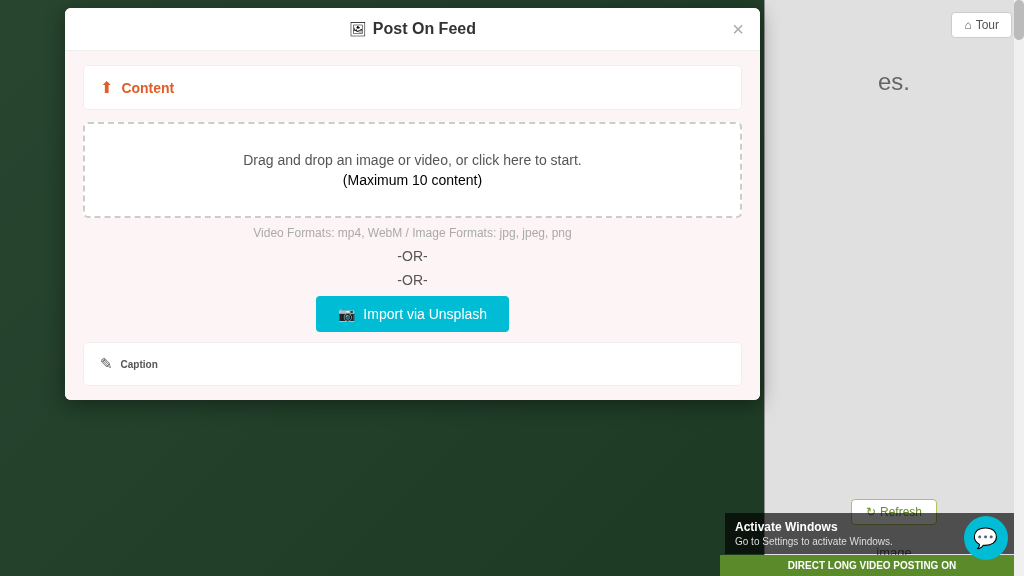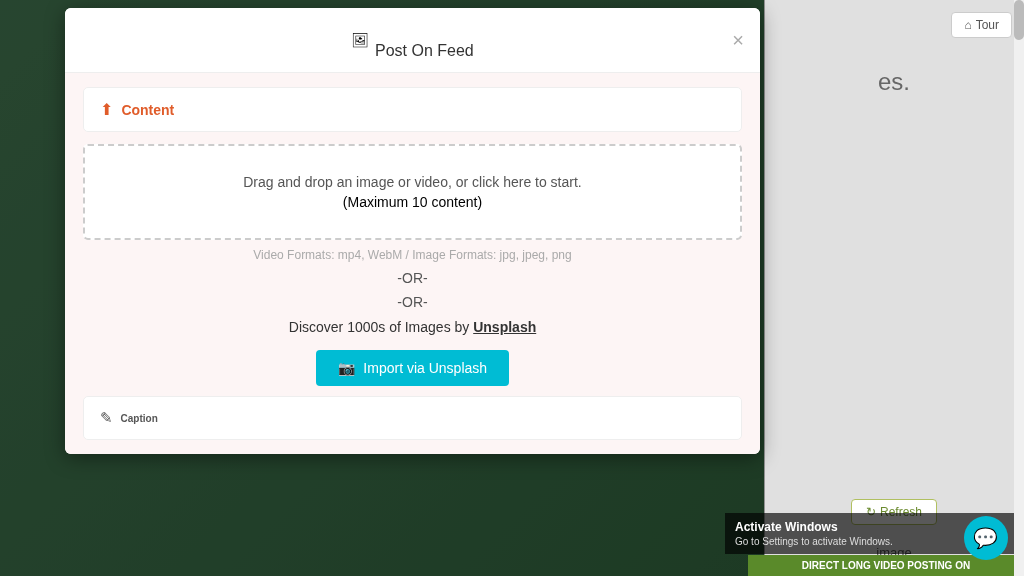--- a/index.html
+++ b/index.html
@@ -33,21 +33,21 @@
 
   <div style="font-size:13px;color:#555;text-align:center;margin-bottom:4px;">image</div>
 </div>
 
 <div style="position:absolute;top:0;left:0;width:765px;height:576px;background:rgba(0,0,0,0.35);z-index:5;"></div>
 
 <div style="position:absolute;top:8px;left:65px;width:695px;max-height:562px;background:#fff;border-radius:6px;box-shadow:0 4px 20px rgba(0,0,0,0.4);z-index:10;overflow:hidden;display:flex;flex-direction:column;">
 
   <div style="display:flex;align-items:center;justify-content:center;padding:12px 20px;border-bottom:1px solid #eee;position:relative;background:#fff;">
     <span style="margin-right:6px;font-size:14px;">🖼</span>
-    <span style="font-size:16px;color:#333;font-weight:400;margin-top:22px;">Post On Feed</span>
+    <span style="font-size:16px;color:#333;font-weight:700;">Post On Feed</span>
     <button style="position:absolute;right:16px;top:50%;transform:translateY(-50%);background:none;border:none;font-size:20px;color:#aaa;cursor:pointer;line-height:1;">×</button>
   </div>
 
   <div style="padding:14px 18px;overflow-y:auto;background:#fdf5f5;flex:1;">
 
     <div style="background:#fff;border:1px solid #eee;border-radius:5px;padding:12px 16px;margin-bottom:12px;">
       <div style="display:flex;align-items:center;gap:8px;">
         <span style="color:#e05c2a;font-size:16px;">⬆</span>
         <span style="color:#e05c2a;font-size:14px;font-weight:bold;">Content</span>
       </div>
@@ -58,24 +58,20 @@
       <div style="color:#000000;font-size:14px;">(Maximum 10 content)</div>
     </div>
 
     <div style="font-size:12px;color:#aaa;text-align:center;margin-bottom:8px;">Video Formats: mp4, WebM / Image Formats: jpg, jpeg, png</div>
 
     <div style="text-align:center;color:#555;font-size:14px;margin:8px 0;">-OR-</div>
 
 
     <div style="text-align:center;color:#555;font-size:14px;margin:8px 0;">-OR-</div>
 
-    <div style="text-align:center;margin:8px 0 14px;">
-      <span style="font-size:14px;color:#333;">Discover 1000s of Images by </span>
-      <a href="#" style="font-size:14px;color:#333;font-weight:bold;text-decoration:underline;">Unsplash</a>
-    </div>
 
     <div style="text-align:center;margin-bottom:10px;">
       <button style="display:inline-flex;align-items:center;gap:8px;background:#00bcd4;color:#fff;border:none;border-radius:4px;padding:10px 22px;font-size:14px;cursor:pointer;">
         <span>📷</span>
         <span>Import via Unsplash</span>
       </button>
     </div>
 
     <div style="background:#fff;border:1px solid #eee;border-radius:5px;padding:12px 16px;margin-top:6px;">
       <div style="display:flex;align-items:center;gap:8px;">
@@ -85,21 +81,21 @@
     </div>
 
   </div>
 </div>
 
 <div style="position:absolute;bottom:22px;right:0;width:299px;background:rgba(0,0,0,0.65);color:#fff;font-size:11px;padding:7px 10px;z-index:15;margin-left:25px;">
   <div style="font-size:12px;font-weight:bold;margin-bottom:2px;">Activate Windows</div>
   <div style="font-size:10px;color:#ddd;">Go to Settings to activate Windows.</div>
 </div>
 
-<div style="position:absolute;bottom:0;right:0;width:276px;background:#5a8a2a;color:#fff;font-size:10px;font-weight:bold;text-align:center;padding:5px;z-index:16;">
+<div style="position:absolute;bottom:0;right:0;width:304px;background:#5a8a2a;color:#fff;font-size:10px;font-weight:bold;text-align:center;padding:5px;z-index:16;">
   <span>DIRECT LONG VIDEO POSTING ON</span>
 </div>
 
 <div style="position:absolute;bottom:16px;right:16px;width:44px;height:44px;border-radius:50%;background:#00bcd4;display:flex;align-items:center;justify-content:center;cursor:pointer;z-index:20;color:#fff;font-size:20px;">
   <span>💬</span>
 </div>
 
 <div style="position:absolute;right:0;top:0;width:10px;height:576px;background:#f0f0f0;z-index:25;">
   <div style="width:10px;height:40px;background:#bbb;border-radius:5px;"></div>
 </div>

